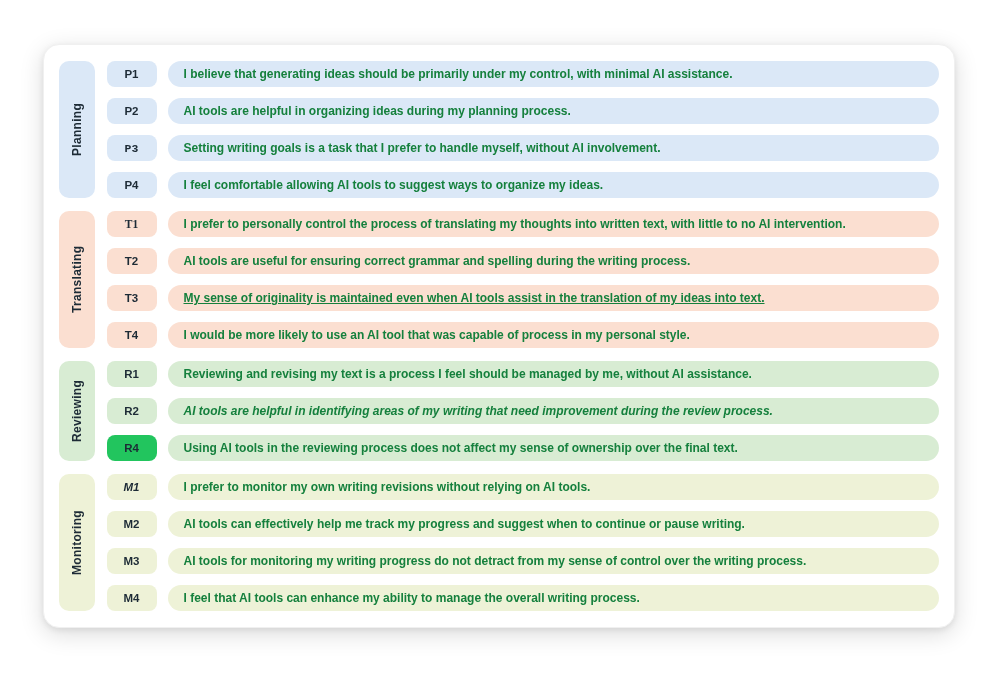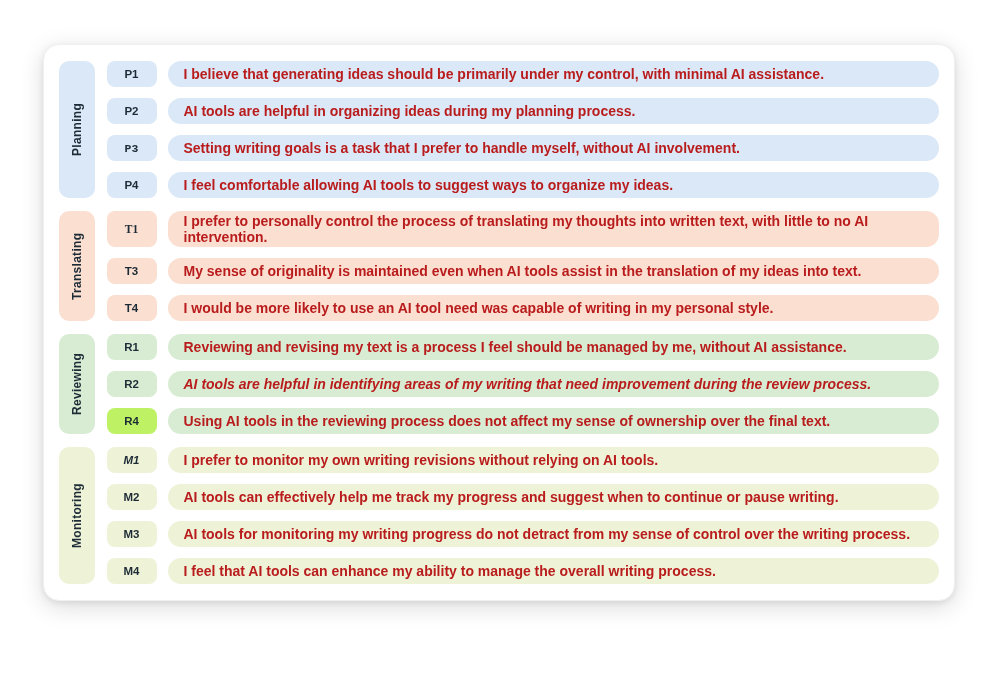--- a/index.html
+++ b/index.html
@@ -72,23 +72,23 @@
     flex-shrink: 0;
   }
   .statement {
     flex: 1;
     min-height: 26px;
     border-radius: 13px;
     display: flex;
     align-items: center;
     padding: 2px 16px;
     box-sizing: border-box;
-    font-size: 14px;
+    font-size: 12px;
     font-weight: bold;
-    color: #b91c1c;
+    color: #15803d;
   }
 </style>
 </head>
 <body>
 
 <div class="stage">
   <div class="card">
 
     <section class="group">
       <div class="vlabel" style="background-color: rgb(219, 232, 247);">Planning</div>
@@ -113,43 +113,47 @@
     </section>
 
     <section class="group">
       <div class="vlabel" style="background-color: rgb(251, 223, 209);">Translating</div>
       <div class="rows">
         <div class="row">
           <div class="code" style="background-color: rgb(251, 223, 209); font-family: Liberation Serif, serif;">T1</div>
           <div class="statement" style="background-color: rgb(251, 223, 209);">I prefer to personally control the process of translating my thoughts into written text, with little to no AI intervention.</div>
         </div>
         <div class="row">
+          <div class="code" style="background-color: rgb(251, 223, 209);">T2</div>
+          <div class="statement" style="background-color: rgb(251, 223, 209);">AI tools are useful for ensuring correct grammar and spelling during the writing process.</div>
+        </div>
+        <div class="row">
           <div class="code" style="background-color: rgb(251, 223, 209);">T3</div>
-          <div class="statement" style="background-color: rgb(251, 223, 209);">My sense of originality is maintained even when AI tools assist in the translation of my ideas into text.</div>
+          <div class="statement" style="background-color: rgb(251, 223, 209); text-decoration: underline;">My sense of originality is maintained even when AI tools assist in the translation of my ideas into text.</div>
         </div>
         <div class="row">
           <div class="code" style="background-color: rgb(251, 223, 209);">T4</div>
-          <div class="statement" style="background-color: rgb(251, 223, 209);">I would be more likely to use an AI tool need was capable of writing in my personal style.</div>
+          <div class="statement" style="background-color: rgb(251, 223, 209);">I would be more likely to use an AI tool that was capable of process in my personal style.</div>
         </div>
       </div>
     </section>
 
     <section class="group">
       <div class="vlabel" style="background-color: rgb(216, 236, 211);">Reviewing</div>
       <div class="rows">
         <div class="row">
           <div class="code" style="background-color: rgb(216, 236, 211);">R1</div>
           <div class="statement" style="background-color: rgb(216, 236, 211);">Reviewing and revising my text is a process I feel should be managed by me, without AI assistance.</div>
         </div>
         <div class="row">
           <div class="code" style="background-color: rgb(216, 236, 211);">R2</div>
           <div class="statement" style="background-color: rgb(216, 236, 211); font-style: italic;">AI tools are helpful in identifying areas of my writing that need improvement during the review process.</div>
         </div>
         <div class="row">
-          <div class="code" style="background-color: #bef264;">R4</div>
+          <div class="code" style="background-color: #22c55e;">R4</div>
           <div class="statement" style="background-color: rgb(216, 236, 211);">Using AI tools in the reviewing process does not affect my sense of ownership over the final text.</div>
         </div>
       </div>
     </section>
 
     <section class="group">
       <div class="vlabel" style="background-color: rgb(238, 242, 215);">Monitoring</div>
       <div class="rows">
         <div class="row">
           <div class="code" style="background-color: rgb(238, 242, 215); font-style: italic;">M1</div>

